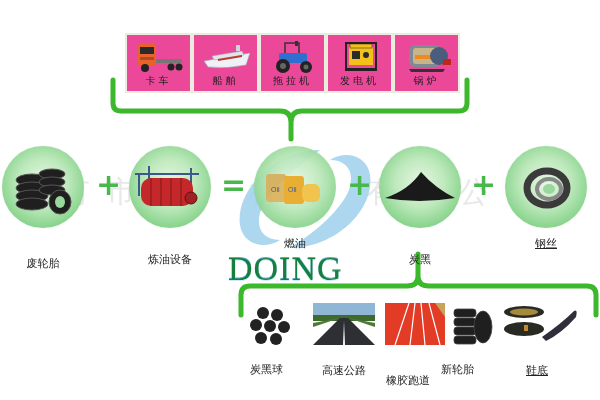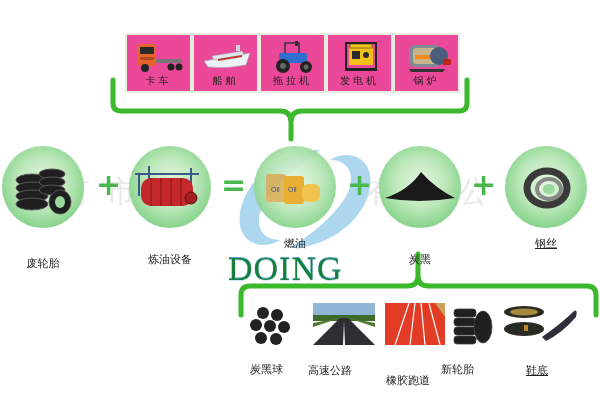--- a/index.html
+++ b/index.html
@@ -183,21 +183,21 @@
 </svg>
 <div class="prod-lbl" style="left:250px;top:350px;">炭黑球</div>
 
 <svg class="prod" style="left:313px;top:303px" width="62" height="42" viewBox="0 0 62 42">
   <rect width="62" height="14" fill="#8fb6d4"></rect>
   <rect y="12" width="62" height="6" fill="#3f6a2e"></rect>
   <path d="M0 42 L27 15 L35 15 L62 42 Z" fill="#2d2f33"></path>
   <path d="M0 24 L27 15 L0 20 Z M62 24 L35 15 L62 20 Z" fill="#4d7a35"></path>
   <path d="M30 42 L31 18 L32 42 Z" fill="#fff"></path>
 </svg>
-<div class="prod-lbl" style="left:308px;top:351px;">高速公路</div>
+<div class="prod-lbl" style="left:322px;top:351px;">高速公路</div>
 
 <svg class="prod" style="left:385px;top:303px" width="60" height="42" viewBox="0 0 60 42">
   <rect width="60" height="42" fill="#e23b26"></rect>
   <path d="M50 0 L60 0 L60 14 Z" fill="#c8a35a"></path>
   <g stroke="#fff" stroke-width="1.2">
       <line x1="10" y1="42" x2="24" y2="0"></line>
       <line x1="25" y1="42" x2="30" y2="0"></line>
       <line x1="40" y1="42" x2="36" y2="0"></line>
       <line x1="55" y1="42" x2="44" y2="0"></line>
     </g>

